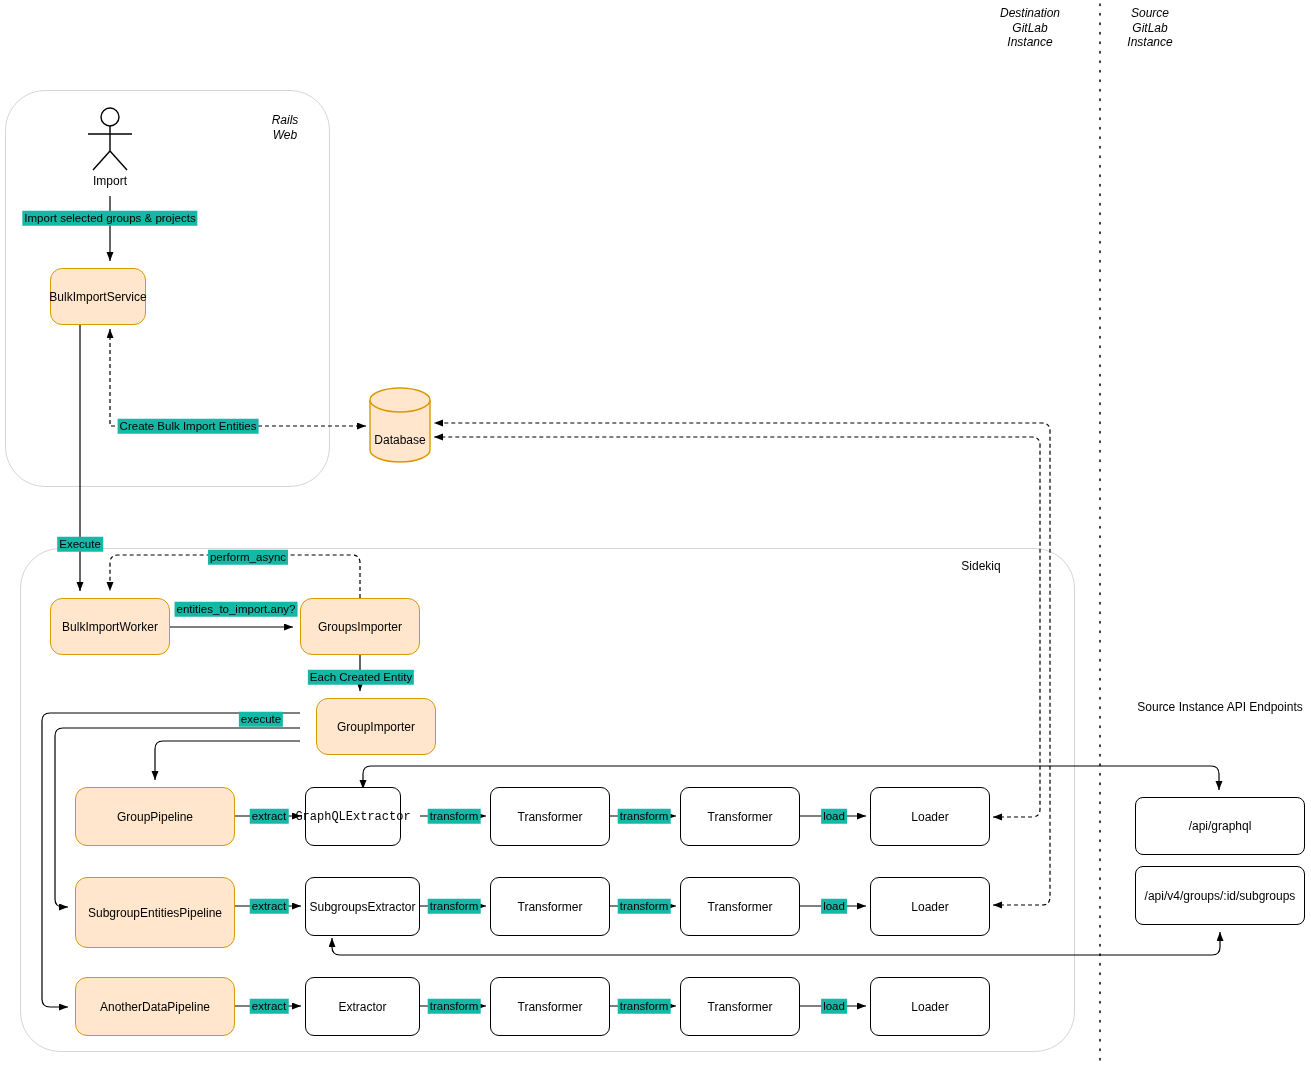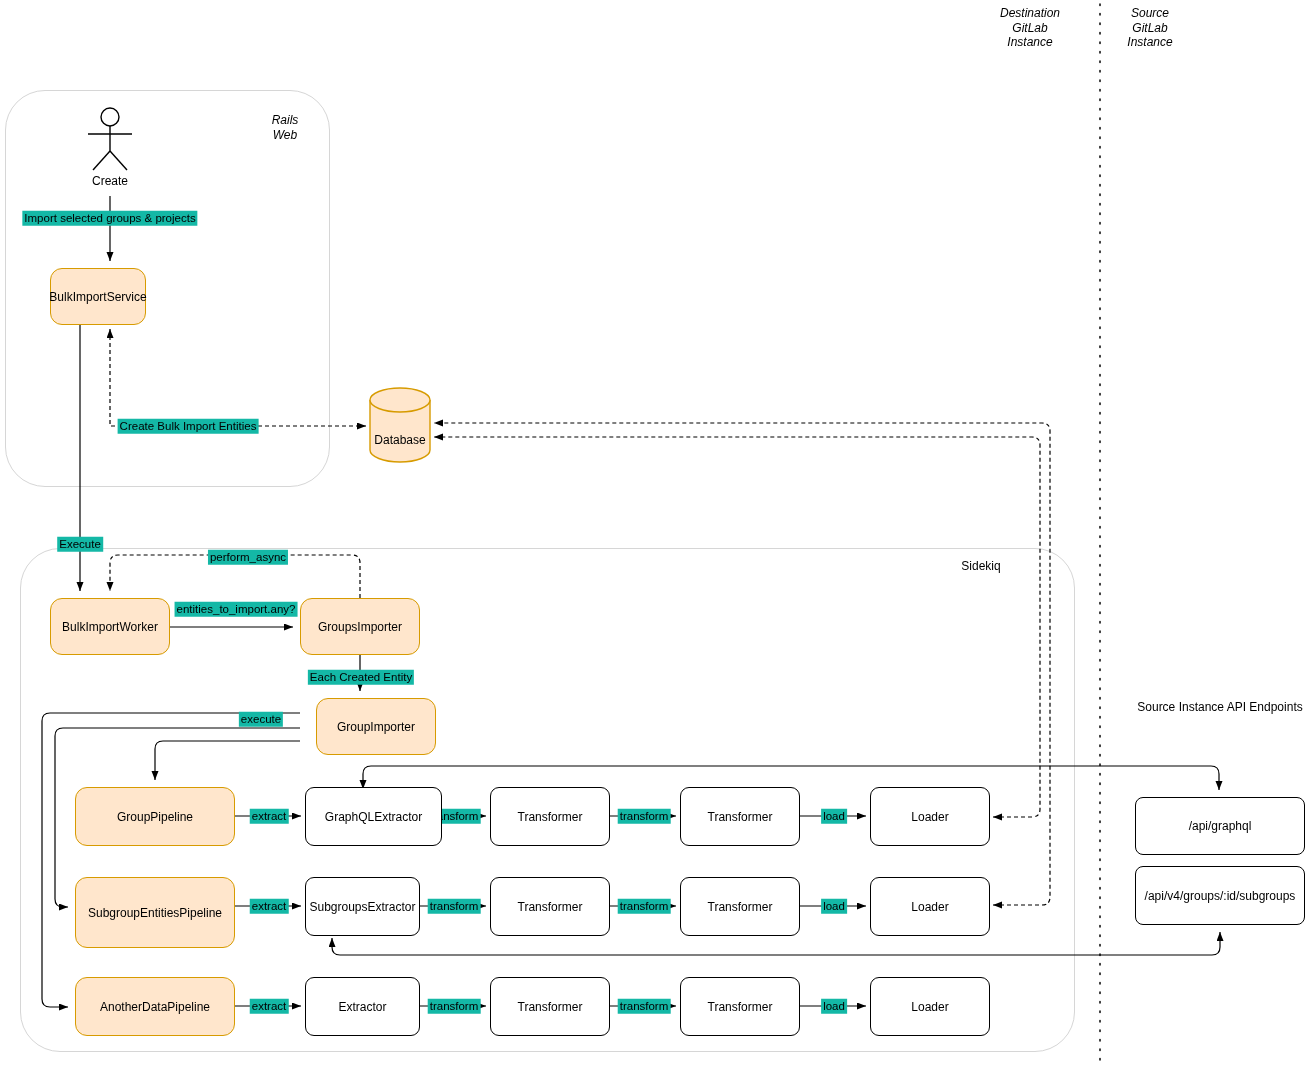--- a/index.html
+++ b/index.html
@@ -131,21 +131,21 @@
 GitLab
 Instance</div>
   <div class="lbl pre" style="left:1150px; top:28px;">Source
 GitLab
 Instance</div>
 
   <div class="lbl pre" style="left:285px; top:127px;">Rails
 Web</div>
   <div class="lbl" style="left:981px; top:566px;">Sidekiq</div>
 
-  <div class="lbl" style="left:110px; top:181px;">Create</div>
+  <div class="lbl" style="left:110px; top:181px;">Import</div>
 
   <div class="lbl edge bg" style="left:110px; top:218px;">Import selected groups &amp; projects</div>
   <div class="lbl edge bg" style="left:80px; top:544px;">Execute</div>
   <div class="lbl edge bg" style="left:188px; top:426px;">Create Bulk Import Entities</div>
   <div class="lbl edge bg" style="left:236px; top:557px;margin-left:12px;">perform_async</div>
   <div class="lbl edge bg" style="left:236px; top:609px;">entities_to_import.any?</div>
   <div class="lbl edge bg" style="left:361px; top:677px;">Each Created Entity</div>
   <div class="lbl edge bg" style="left:261px; top:719px;">execute</div>
 
   <div class="lbl edge bg" style="left:269px; top:816px;">extract</div>
@@ -163,21 +163,21 @@
   <div class="lbl edge bg" style="left:644px; top:1006px;">transform</div>
   <div class="lbl edge bg" style="left:834px; top:1006px;">load</div>
 
   <div class="node accent" style="left:50px; top:268px; width:96px; height:57px;">BulkImportService</div>
   <div class="lbl" style="left:400px; top:440px;">Database</div>
   <div class="node accent" style="left:50px; top:598px; width:120px; height:57px;">BulkImportWorker</div>
   <div class="node accent" style="left:300px; top:598px; width:120px; height:57px;">GroupsImporter</div>
   <div class="node accent" style="left:316px; top:698px; width:120px; height:57px;">GroupImporter</div>
 
   <div class="node accent" style="left:75px;  top:787px; width:160px; height:59px;">GroupPipeline</div>
-  <div class="node" style="left:305px; top:787px; width:137px; height:59px;">GraphQLExtractor</div>
+  <div class="node" style="left:305px; top:787px; width:96px; height:59px;font-family:Liberation Mono, monospace;">GraphQLExtractor</div>
   <div class="node" style="left:490px; top:787px; width:120px; height:59px;">Transformer</div>
   <div class="node" style="left:680px; top:787px; width:120px; height:59px;">Transformer</div>
   <div class="node" style="left:870px; top:787px; width:120px; height:59px;">Loader</div>
 
   <div class="node accent" style="left:75px;  top:877px; width:160px; height:71px;">SubgroupEntitiesPipeline</div>
   <div class="node" style="left:305px; top:877px; width:115px; height:59px;">SubgroupsExtractor</div>
   <div class="node" style="left:490px; top:877px; width:120px; height:59px;">Transformer</div>
   <div class="node" style="left:680px; top:877px; width:120px; height:59px;">Transformer</div>
   <div class="node" style="left:870px; top:877px; width:120px; height:59px;">Loader</div>
 

